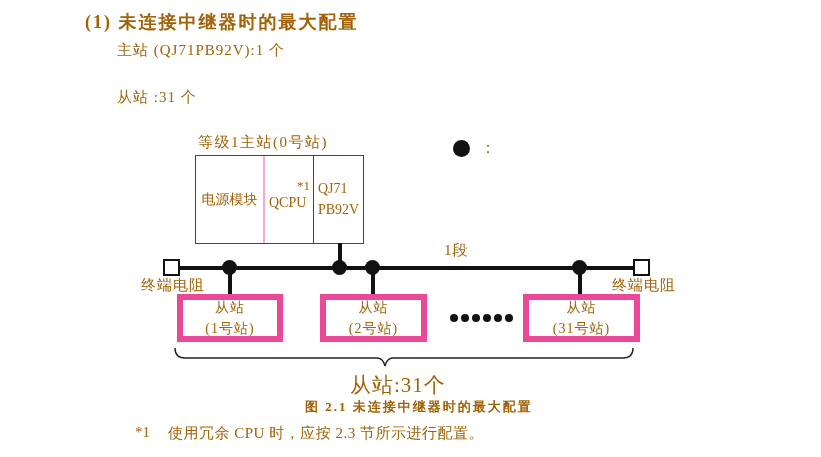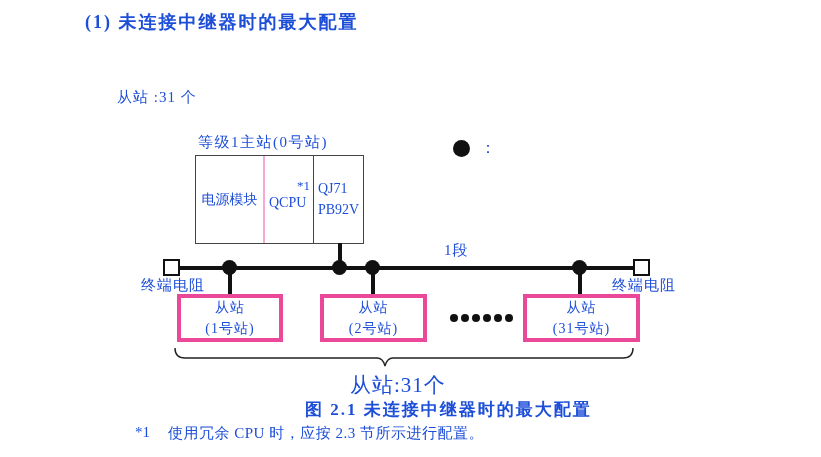--- a/index.html
+++ b/index.html
@@ -1,21 +1,21 @@
 <!DOCTYPE html>
 <html><head>
 <meta charset="utf-8">
 <style>
   html,body{margin:0;padding:0;background:#fff;}
   .page{
     position:relative;
     width:821px;height:457px;
     background:#fff;
     font-family:"Liberation Serif","DejaVu Serif",serif;
-    color:#1d4ed8;
+    color:#a16207;
     overflow:hidden;
   }
   .abs{position:absolute;}
 
   
   .title{left:85px;top:10px;font-size:18px;font-weight:bold;letter-spacing:2px;white-space:nowrap;}
   .subline{font-size:15px;letter-spacing:1px;white-space:nowrap;}
   .sub1{left:117px;top:41px;}
   .sub2{left:117px;top:69px;margin-top:19px;}
 
@@ -55,47 +55,48 @@
   .v-s31{left:578px;top:269px;height:26px;}
 
   .busdot{width:15px;height:15px;border-radius:50%;background:#111;top:260px;}
   .d-master{left:332px;}
   .d-s1{left:222px;}
   .d-s2{left:365px;}
   .d-s31{left:572px;}
 
   
   .slave-box{
-    top:294px;height:48px;border:4px solid #ec4899;box-sizing:border-box;background:#fff;
+    top:294px;height:48px;border:6px solid #ec4899;box-sizing:border-box;background:#fff;
     display:flex;align-items:center;justify-content:center;text-align:center;
     font-size:14px;line-height:1.5;white-space:pre-line;letter-spacing:1px;
   }
   .sb1{left:177px;width:106px;}
   .sb2{left:320px;width:107px;}
   .sb31{left:523px;width:117px;}
 
   
   .edots{left:450px;top:314px;display:flex;gap:3px;align-items:center;}
   .edot{width:8px;height:8px;border-radius:50%;background:#111;display:inline-block;}
 
   
   .brace{left:170px;top:344px;}
   .brace-label{left:350px;top:371px;font-size:21px;letter-spacing:1px;white-space:nowrap;}
 
   
-  .caption{left:305px;top:398px;font-size:17px;font-weight:bold;letter-spacing:2px;white-space:nowrap;}
+  .caption{left:305px;top:398px;font-size:13px;font-weight:bold;letter-spacing:2px;white-space:nowrap;}
   .footnote{left:135px;top:424px;font-size:15px;white-space:nowrap;display:flex;}
   .footnote .fn-text{margin-left:18px;letter-spacing:0.5px;}
 </style>
 </head>
 <body>
 
 <div class="page">
 
   <div class="abs title">(1) 未连接中继器时的最大配置</div>
+  <div class="abs subline sub1">主站 (QJ71PB92V):1 个</div>
   <div class="abs subline sub2">从站 :31 个</div>
 
   <div class="abs master-label">等级1主站(0号站)</div>
   <div class="abs master-box">
     <div class="mcell cell1">电源模块</div>
     <div class="mcell cell2">
       <span class="fnmark">*1</span>
       <span class="qcpu">QCPU</span>
     </div>
     <div class="mcell cell3" style="white-space: pre-line;">QJ71

